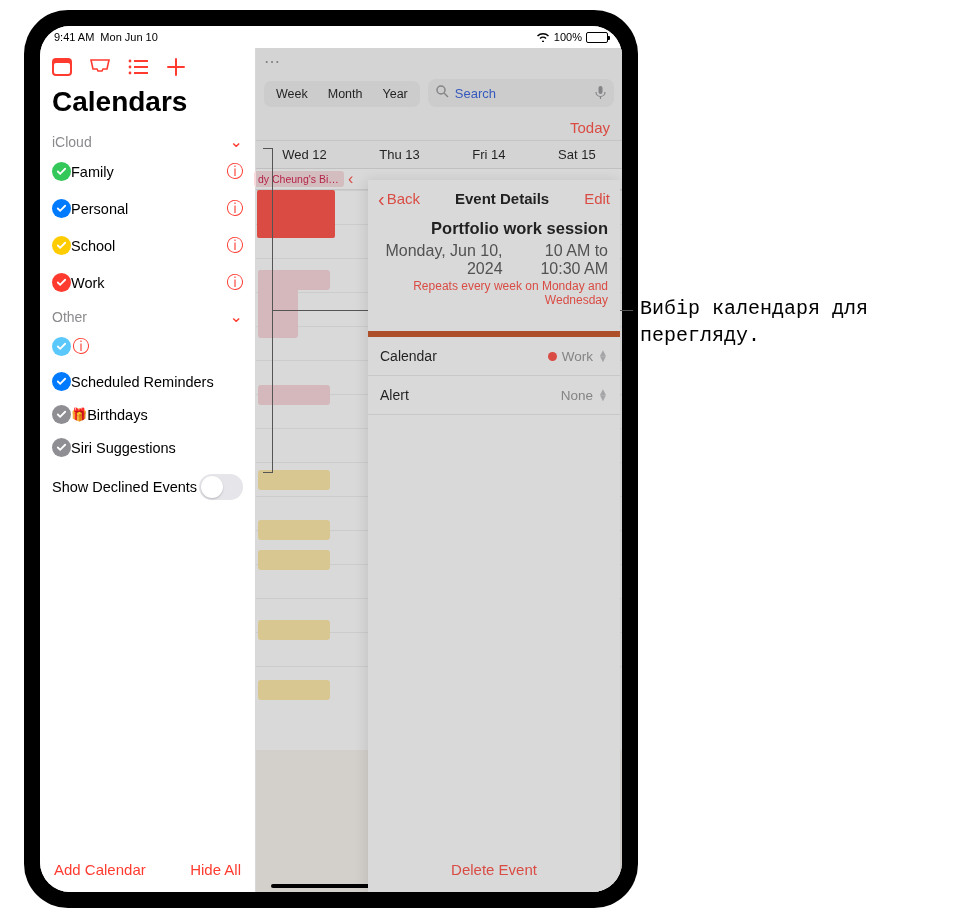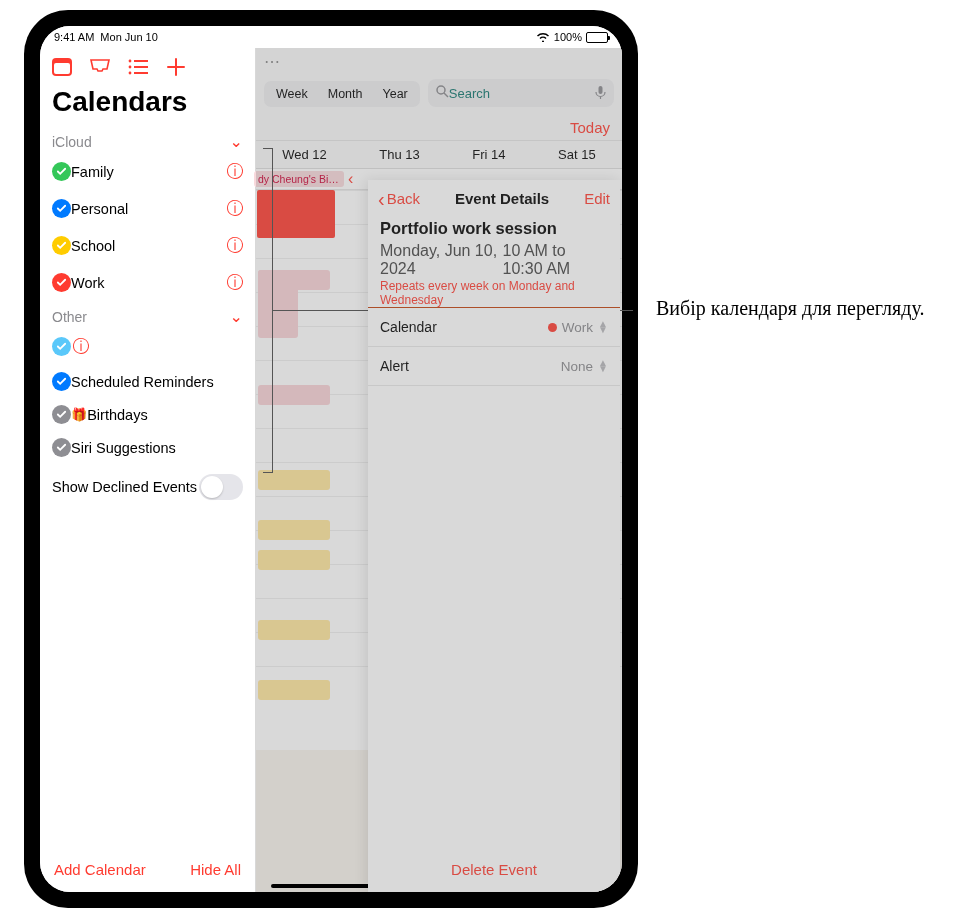--- a/index.html
+++ b/index.html
@@ -63,21 +63,21 @@
   
   .main {
     flex: 1; position: relative; background: #f7f3ec;
   }
   .main-overlay { position:absolute; inset:0; background:rgba(120,120,120,0.28); pointer-events:none; }
   .main-header { background: #f9f9f9; border-bottom: 1px solid #ddd; }
   .dots { text-align:left; padding: 4px 8px; color:#888; font-size:16px; letter-spacing:2px; }
   .view-row { display:flex; align-items:flex-end; padding: 4px 8px 8px; gap:8px; }
   .seg { display:flex; background:#ededef; border-radius:7px; padding:2px; font-size:12.5px; }
   .seg span { padding: 4px 10px; border-radius:6px; color:#000; }
-  .search { flex:1; background:#ededef; border-radius:8px; height:28px; display:flex; align-items:center; padding:0 8px; color:#0f766e; font-size:13px; }
+  .search { flex:1; background:#ededef; border-radius:8px; height:28px; display:flex; align-items:center; padding:0 8px; gap:6px; color:#1d4ed8; font-size:13px; }
   .today-row { text-align:right; padding: 4px 12px; color:#ff3b30; font-size:15px; }
   .day-row { display:flex; justify-content:space-around; padding: 6px 0; font-size:13px; border-top:1px solid #e3e3e3; }
   
   .event-peek { display:flex; align-items:center; background:#fff; border-bottom:1px solid #e3e3e3; font-size:11px; color:#555; }
   .event-chip { background:#f8d9dc; color:#c03; border-radius:3px; margin:2px 0 2px -2px; padding:2px 4px; font-size:10.5px; flex:0 0 90px; white-space:nowrap; overflow:hidden; }
   
   .timeline { position:relative; background:#fff; }
   .line { height:34px; border-top:1px solid #eee; }
   .yellow { position:absolute; width:72px; height:20px; background:#ffe69c; border-radius:3px; }
   .pink { position:absolute; width:72px; height:20px; background:#f8d2d6; border-radius:3px; }
@@ -90,35 +90,35 @@
     display:flex; flex-direction:column;
     box-shadow: -2px 0 12px rgba(0,0,0,0.1);
     height: calc(100% - 132px);
     z-index: 5;
   }
   .popover-overlay { position:absolute; inset:0; background:rgba(120,120,120,0.28); pointer-events:none; z-index:6; }
   .pop-head { display:flex; justify-content:space-between; align-items:center; padding:10px 10px; font-size:15px; }
   .pop-back { color:#ff3b30; display:flex; align-items:center; gap:2px; }
   .pop-title { font-weight:600; font-size:15px; }
   .pop-edit { color:#ff3b30; }
-  .pop-body { padding: 2px 12px 0; border-bottom:1px solid #c2410c; }
+  .pop-body { padding: 2px 12px 24px; border-bottom:6px solid #c2410c;text-align:right; }
   .ev-name { font-weight:700; font-size:16.5px; padding-bottom:4px;}
   .ev-date-row { display:flex; justify-content:space-between; font-size:16px; color:#444; }
   .ev-repeat { color:#ff3b30; font-size:12px; padding-top:1px; }
   .pop-row { display:flex; justify-content:space-between; padding:11px 12px; font-size:14px; border-bottom:1px solid #e8e8e8; align-items:center; }
   .pop-val { color:#8a8a8e; display:flex; align-items:center; gap:5px; font-size:13.5px; }
   .dot-red { width:9px; height:9px; border-radius:50%; background:#ff3b30; }
   .updown { font-size:10px; color:#b8b8bc; line-height:6px; }
   .pop-footer { margin-top:auto; text-align:center; padding:14px 0; color:#ff3b30; font-size:15px; }
   
   
   .callout { position:absolute; left:640px; top:295px; width:300px; }
   .callout-bar { position:absolute; left:263px; top:148px; width:10px; height:325px; border-right:1px solid #555; border-top:1px solid #555; border-bottom:1px solid #555; }
   .callout-mid { position:absolute; left:273px; top:310px; width:360px; border-top:1px solid #555; }
-  .callout-text { font-size:20px; line-height:1.35; font-family: Liberation Serif, serif; margin-left: 16px; }
+  .callout-text { font-size:20px; line-height:1.35; font-family: Liberation Mono, monospace; }
   
   .home-ind { position:absolute; bottom:4px; left:50%; transform:translateX(-50%); width:120px; height:4px; background:#000; border-radius:3px; }
 </style>
 </head>
 <body>
 
 <div class="ipad">
   <div class="screen">
 
     <div class="statusbar">

